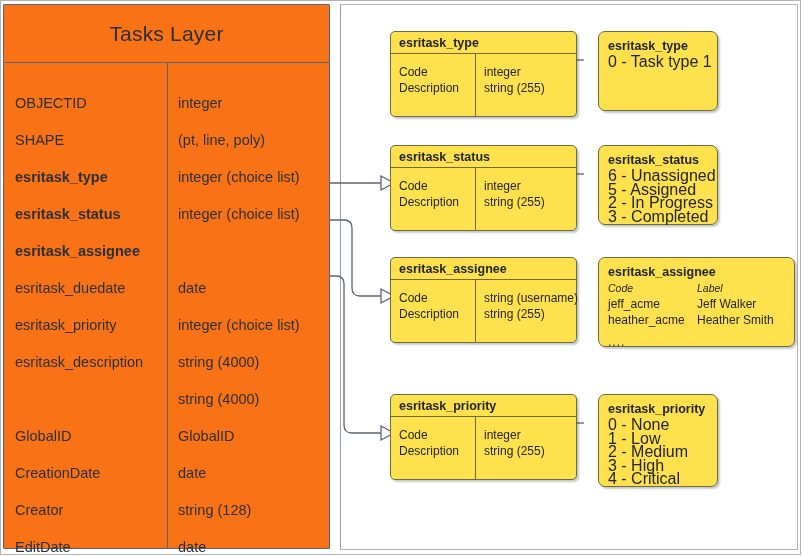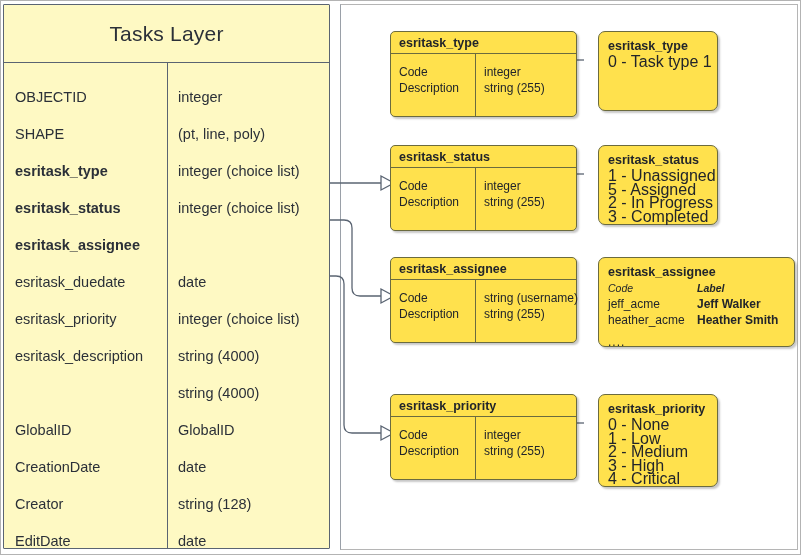--- a/index.html
+++ b/index.html
@@ -44,21 +44,21 @@
     background: transparent;
   }
 
   
   .entity {
     position: absolute;
     left: 3px;
     top: 4px;
     width: 327px;
     height: 545px;
-    background: #fef9c3;
+    background: #f97316;
     border: 1.4px solid #5a6472;
     box-sizing: border-box;
     border-radius: 1px;
   }
   .entity-title {
     position: absolute;
     left: 0;
     top: 0;
     width: 100%;
     height: 58px;
@@ -92,21 +92,21 @@
     right: 0;
   }
   .field-row {
     position: relative;
     height: 28px;
     line-height: 28px;
     font-size: 14.5px;
     color: #2b3038;
     margin-top: 9px;
   }
-  .field-row:first-child { margin-top: 20px; }
+  .field-row:first-child { margin-top: 26px; }
   .field-name {
     position: absolute;
     left: 11px;
     white-space: nowrap;
   }
   .field-type {
     position: absolute;
     left: 174px;
     white-space: nowrap;
   }
@@ -196,21 +196,21 @@
     position: relative;
     height: 15px;
   }
   .vc-row {
     position: relative;
     height: 16px;
     line-height: 16px;
     font-size: 12px;
   }
   .vc-a { position: absolute; left: 0; white-space: nowrap; }
-  .vc-b { position: absolute; left: 89px; white-space: nowrap; font-weight: bold; }
+  .vc-b { position: absolute; left: 89px; white-space: nowrap; }
   .vc-more {
     font-size: 12px;
     line-height: 16px;
     padding-top: 6px;
     letter-spacing: 1px;
   }
 
   
   svg.links {
     position: absolute;
@@ -381,21 +381,21 @@
     </div>
   </div>
 
   <div class="vals" style="left:598px; top:31px; width:120px; height:80px;">
     <div class="vals-title">esritask_type</div>
     <div class="vals-line">0 - Task type 1</div>
   </div>
 
   <div class="vals" style="left:598px; top:145px; width:120px; height:80px;">
     <div class="vals-title">esritask_status</div>
-    <div class="vals-line">1 - Unassigned</div>
+    <div class="vals-line">6 - Unassigned</div>
     <div class="vals-line">5 - Assigned</div>
     <div class="vals-line">2 - In Progress</div>
     <div class="vals-line">3 - Completed</div>
   </div>
 
   <div class="vals" style="left:598px; top:257px; width:197px; height:90px;">
     <div class="vals-title">esritask_assignee</div>
     <div class="vals-cols">
       <div class="vc-hdr">
         <span class="vc-a">Code</span>

